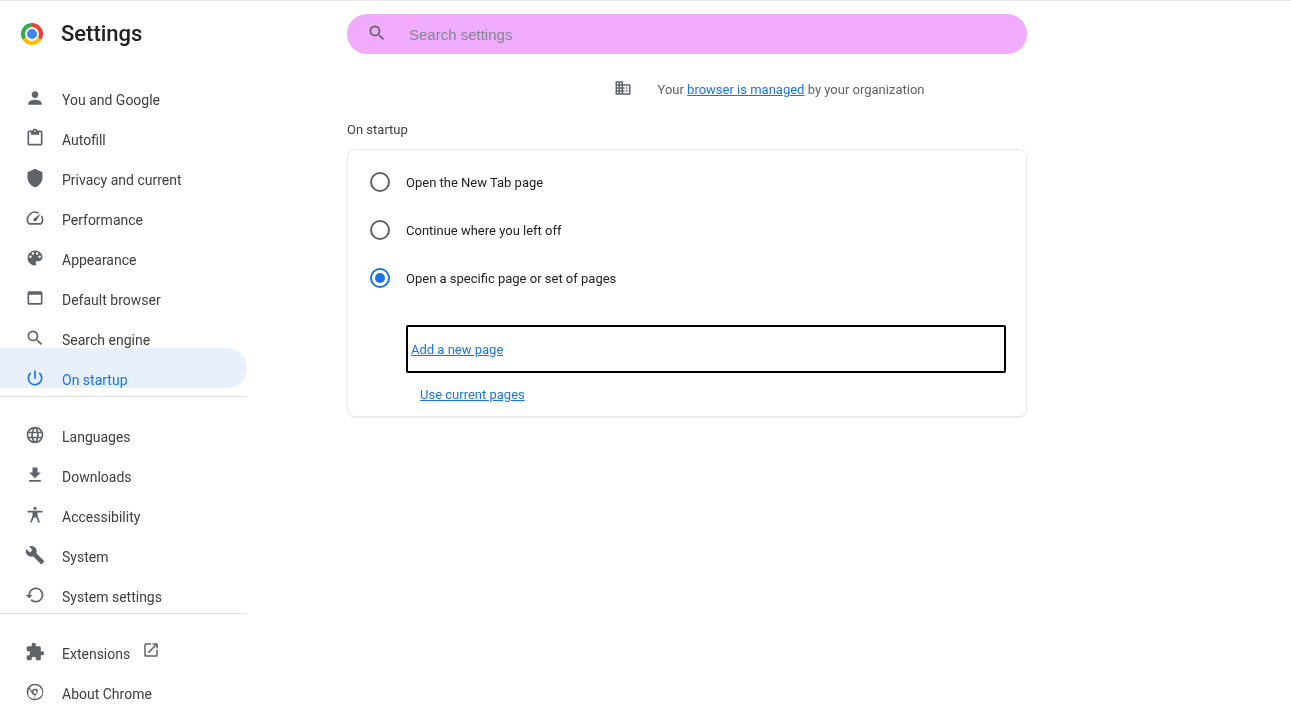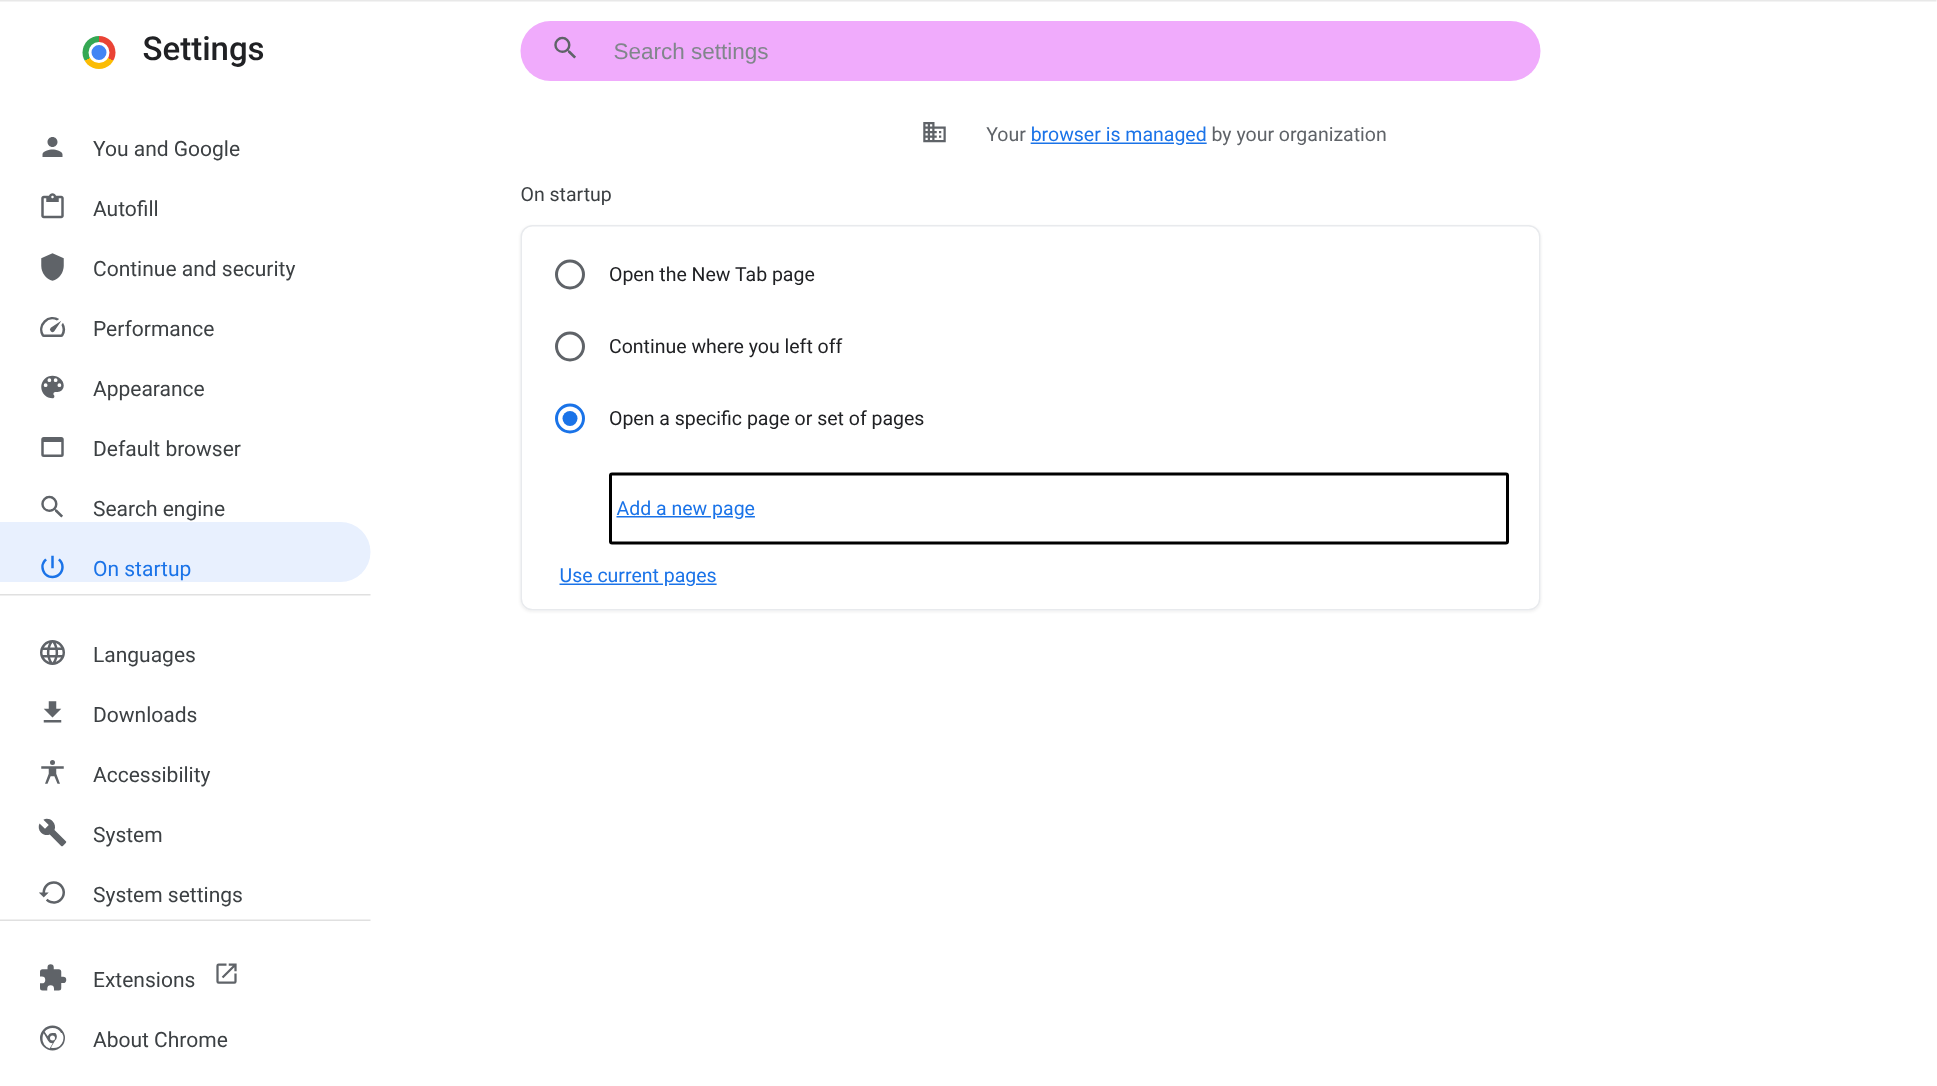--- a/index.html
+++ b/index.html
@@ -18,23 +18,22 @@
   .wrapper { display: flex; height: 100%; }
 
   
   .sidebar {
     width: 247px;
     flex-shrink: 0;
     padding-top: 14px;
   }
   .brand {
     display: flex;
-    align-items: flex-end;
+    align-items: center;
     padding: 6px 0 22px 21px;
-    margin-left: 34px;
   }
   .brand-title {
     font-size: 22px;
     font-weight: 500;
     margin-left: 18px;
     color: #202124;
   }
   .chrome-logo {
     width: 22px; height: 22px;
     position: relative;
@@ -140,35 +139,35 @@
     display:flex;align-items:center;justify-content:center;
   }
   .radio.checked { border-color:#1a73e8; }
   .radio.checked::after{
     content:"";width:10px;height:10px;border-radius:50%;
     background:#1a73e8;
   }
   .radio-label { margin-left:16px; color:#202124; }
 
   .add-box {
-    margin:12px 20px 8px 58px;
+    margin:23px 20px 8px 58px;
     border:2px solid #000;
     border-radius:2px;
     height:48px;
     display:flex; align-items:center;
     padding-left:3px;
   }
   .link-btn {
     color:#1a73e8;
     font-size:13px;
     text-decoration:underline;
     cursor:pointer;
   }
   .use-current {
-    margin-left:25px;
+    margin-left:72px;
     margin-top:14px;
   }
   svg { fill: currentColor; }
 </style>
 </head>
 <body>
 
 <div class="wrapper">
 
   <nav class="sidebar">
@@ -192,21 +191,21 @@
             </svg>
         </span>
         <span class="label">Autofill</span>
       </li>
       <li class="nav-item">
         <span class="icon-slot">
           <svg width="20" height="20" viewBox="0 0 24 24">
               <path d="M12 1 3 5v6c0 5.55 3.84 10.74 9 12 5.16-1.26 9-6.45 9-12V5l-9-4z"></path>
             </svg>
         </span>
-        <span class="label">Continue and security</span>
+        <span class="label">Privacy and current</span>
       </li>
       <li class="nav-item">
         <span class="icon-slot">
           <svg width="20" height="20" viewBox="0 0 24 24">
               <path d="M20.38 8.57l-1.23 1.85a8 8 0 0 1-.22 7.58H5.07A8 8 0 0 1 15.58 6.85l1.85-1.23A10 10 0 0 0 3.35 19a2 2 0 0 0 1.72 1h13.85a2 2 0 0 0 1.74-1 10 10 0 0 0-.27-10.44z"></path>
               <path d="M10.59 15.41a2 2 0 0 0 2.83 0l5.66-8.49-8.49 5.66a2 2 0 0 0 0 2.83z"></path>
             </svg>
         </span>
         <span class="label">Performance</span>
       </li>

